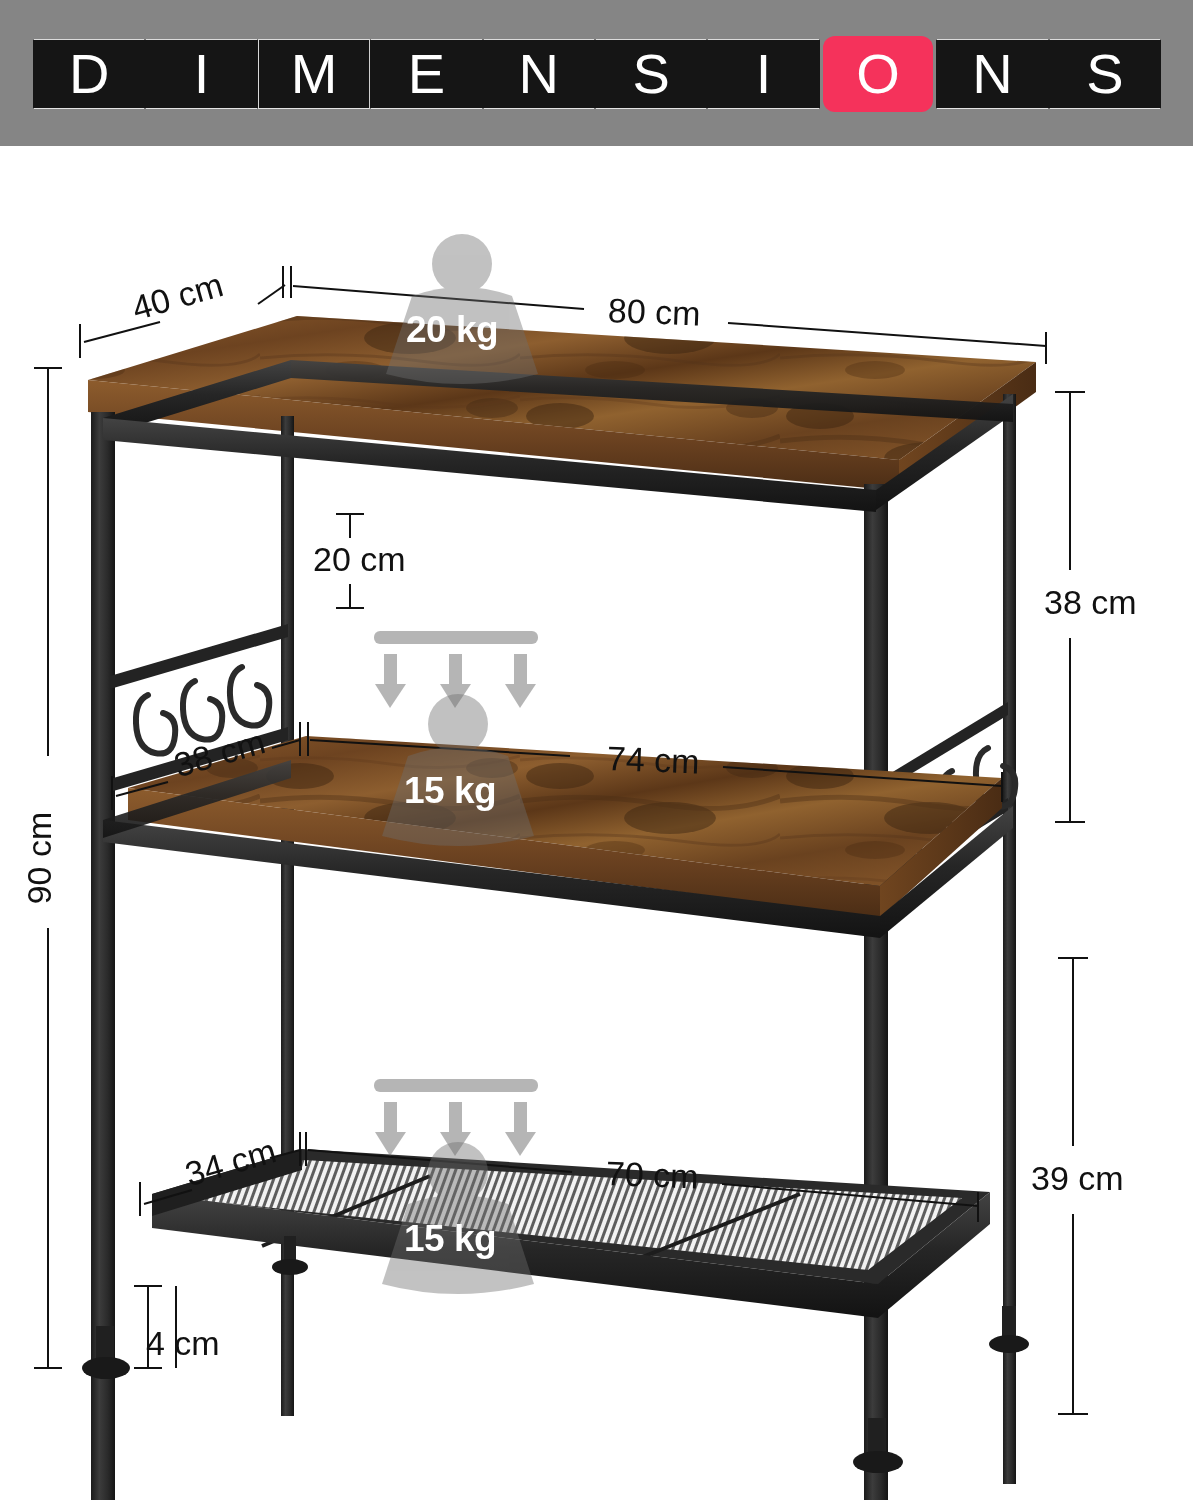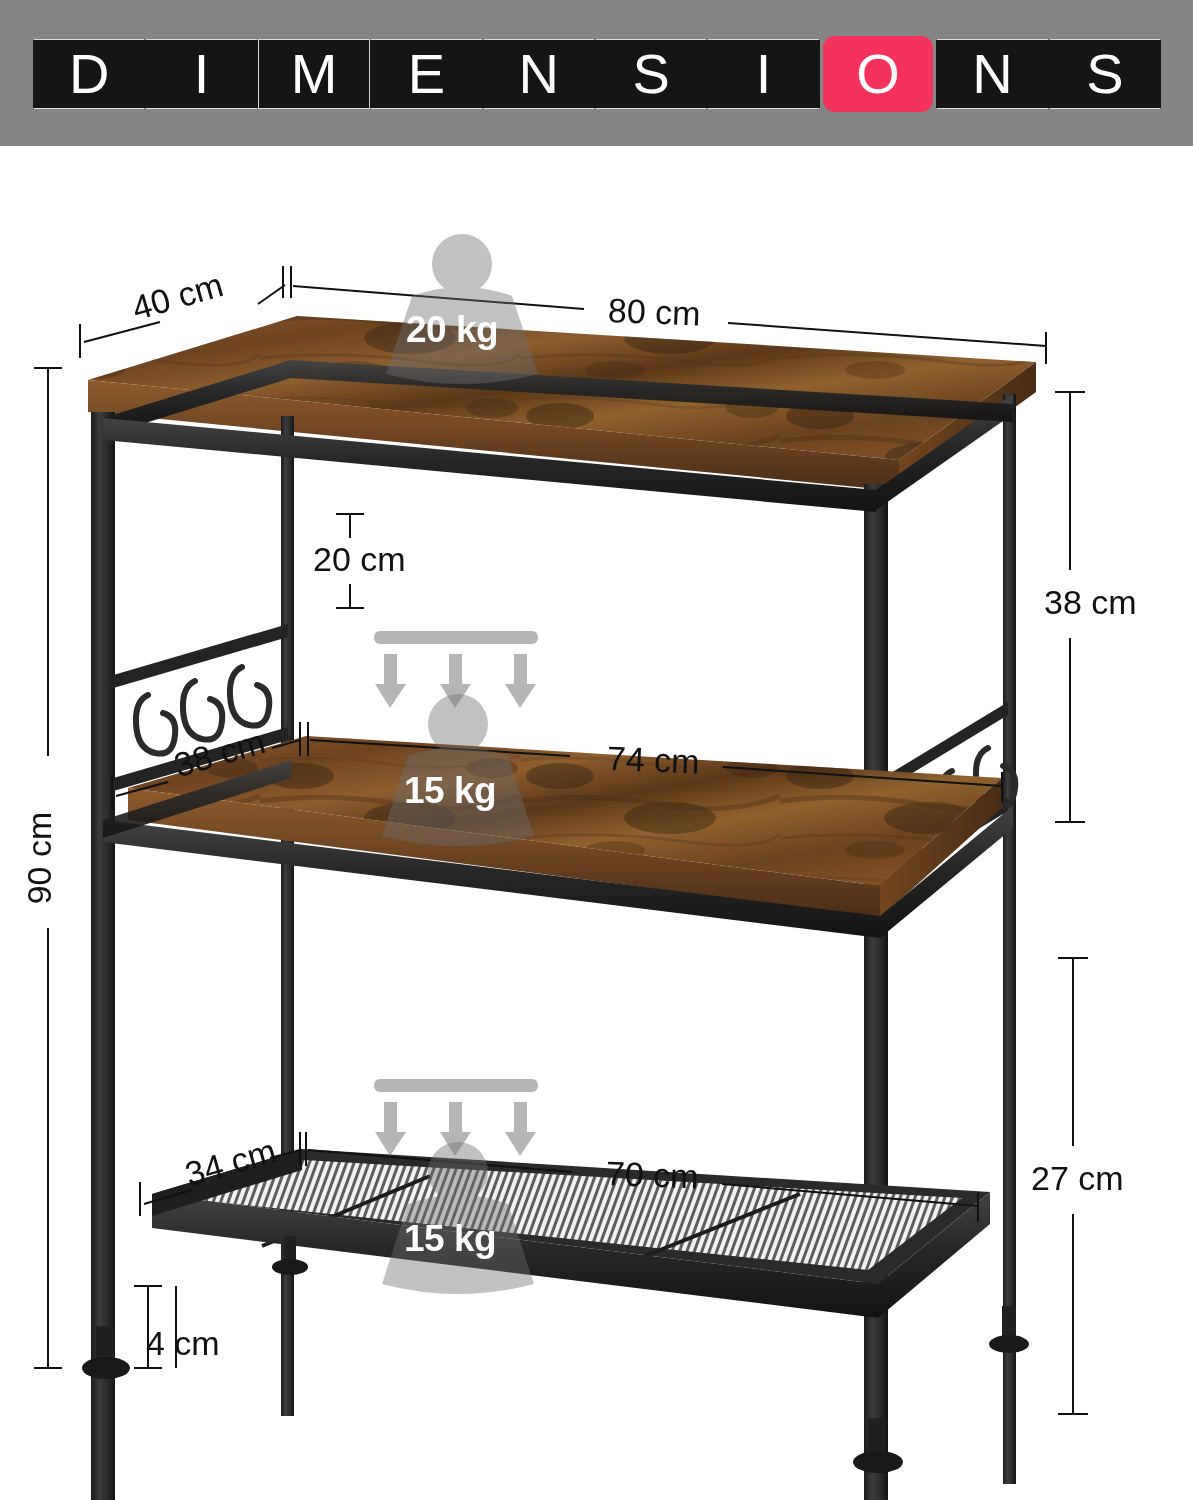--- a/index.html
+++ b/index.html
@@ -296,21 +296,21 @@
 <div class="dim" style="left:608px;top:147px;transform:rotate(2.2deg);transform-origin:left center;">80 cm</div>
 
 <div class="dim" style="left:313px;top:396px;">20 cm</div>
 
 <div class="dim" style="left:1044px;top:439px;">38 cm</div>
 
 <div class="dim" style="left:175px;top:603px;transform:rotate(-16deg);transform-origin:left center;">38 cm</div>
 
 <div class="dim" style="left:607px;top:595px;transform:rotate(2.2deg);transform-origin:left center;">74 cm</div>
 
-<div class="dim" style="left:1031px;top:1015px;">27 cm</div>
+<div class="dim" style="left:1031px;top:1015px;">39 cm</div>
 
 <div class="dim" style="left:186px;top:1012px;transform:rotate(-16deg);transform-origin:left center;">34 cm</div>
 
 <div class="dim" style="left:606px;top:1010px;transform:rotate(2.2deg);transform-origin:left center;">70 cm</div>
 
 <div class="dim" style="left:-7px;top:695px;transform:rotate(-90deg);transform-origin:center center;">90 cm</div>
 
 <div class="dim" style="left:146px;top:1180px;">4 cm</div>
 
 <div class="kg" style="left:406px;top:165px;">20 kg</div>

